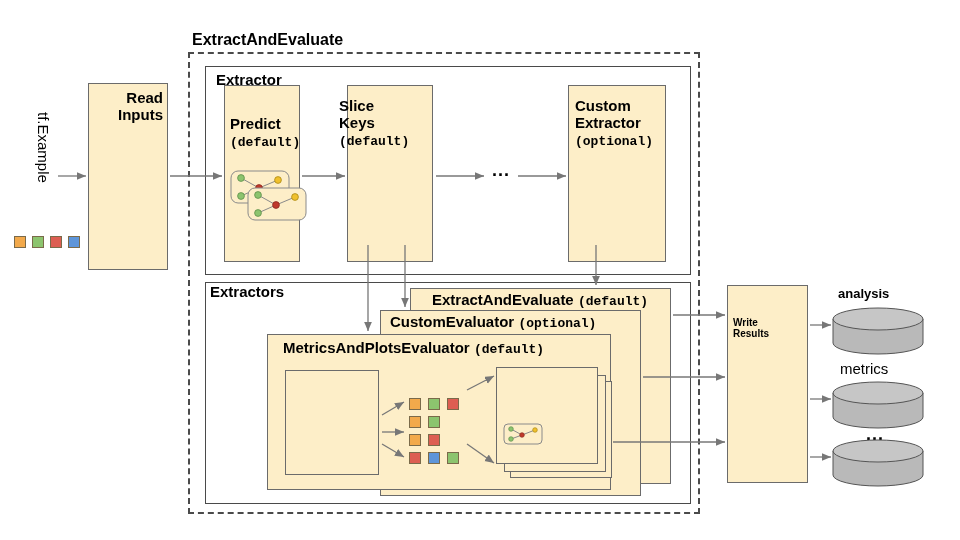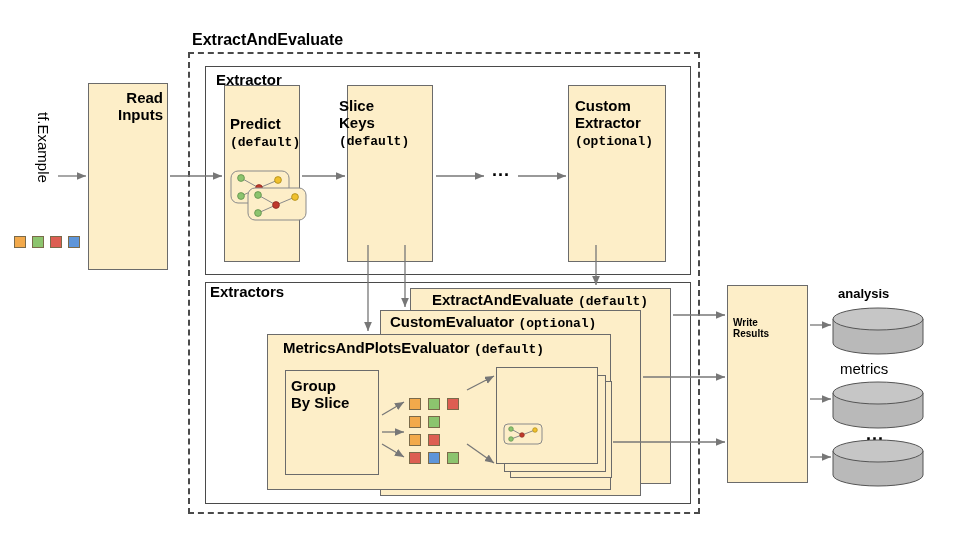--- a/index.html
+++ b/index.html
@@ -101,24 +101,20 @@
     <span class="small" style="font-size:13px;">(optional)</span>
   </div>
 
   <div class="box fill" style="left:267px;top:334px;width:344px;height:156px;"></div>
   <div class="lbl" style="left:277px;top:340px;font-size:15px;margin-left:6px;">
     <span>MetricsAndPlotsEvaluator</span>
     <span class="small" style="font-size:13px;">(default)</span>
   </div>
 
   <div class="box fill" style="left:285px;top:370px;width:94px;height:105px;"></div>
-  <div class="lbl" style="left:291px;top:378px;width:86px;font-size:15px;">
-    <span>Group</span><br>
-    <span>By Slice</span>
-  </div>
 
   <div class="sq" style="left:409px;top:398px;background:#f2a94b;"></div>
   <div class="sq" style="left:428px;top:398px;background:#8cc46e;"></div>
   <div class="sq" style="left:447px;top:398px;background:#dd5e52;"></div>
 
   <div class="sq" style="left:409px;top:416px;background:#f2a94b;"></div>
   <div class="sq" style="left:428px;top:416px;background:#8cc46e;"></div>
 
   <div class="sq" style="left:409px;top:434px;background:#f2a94b;"></div>
   <div class="sq" style="left:428px;top:434px;background:#dd5e52;"></div>

